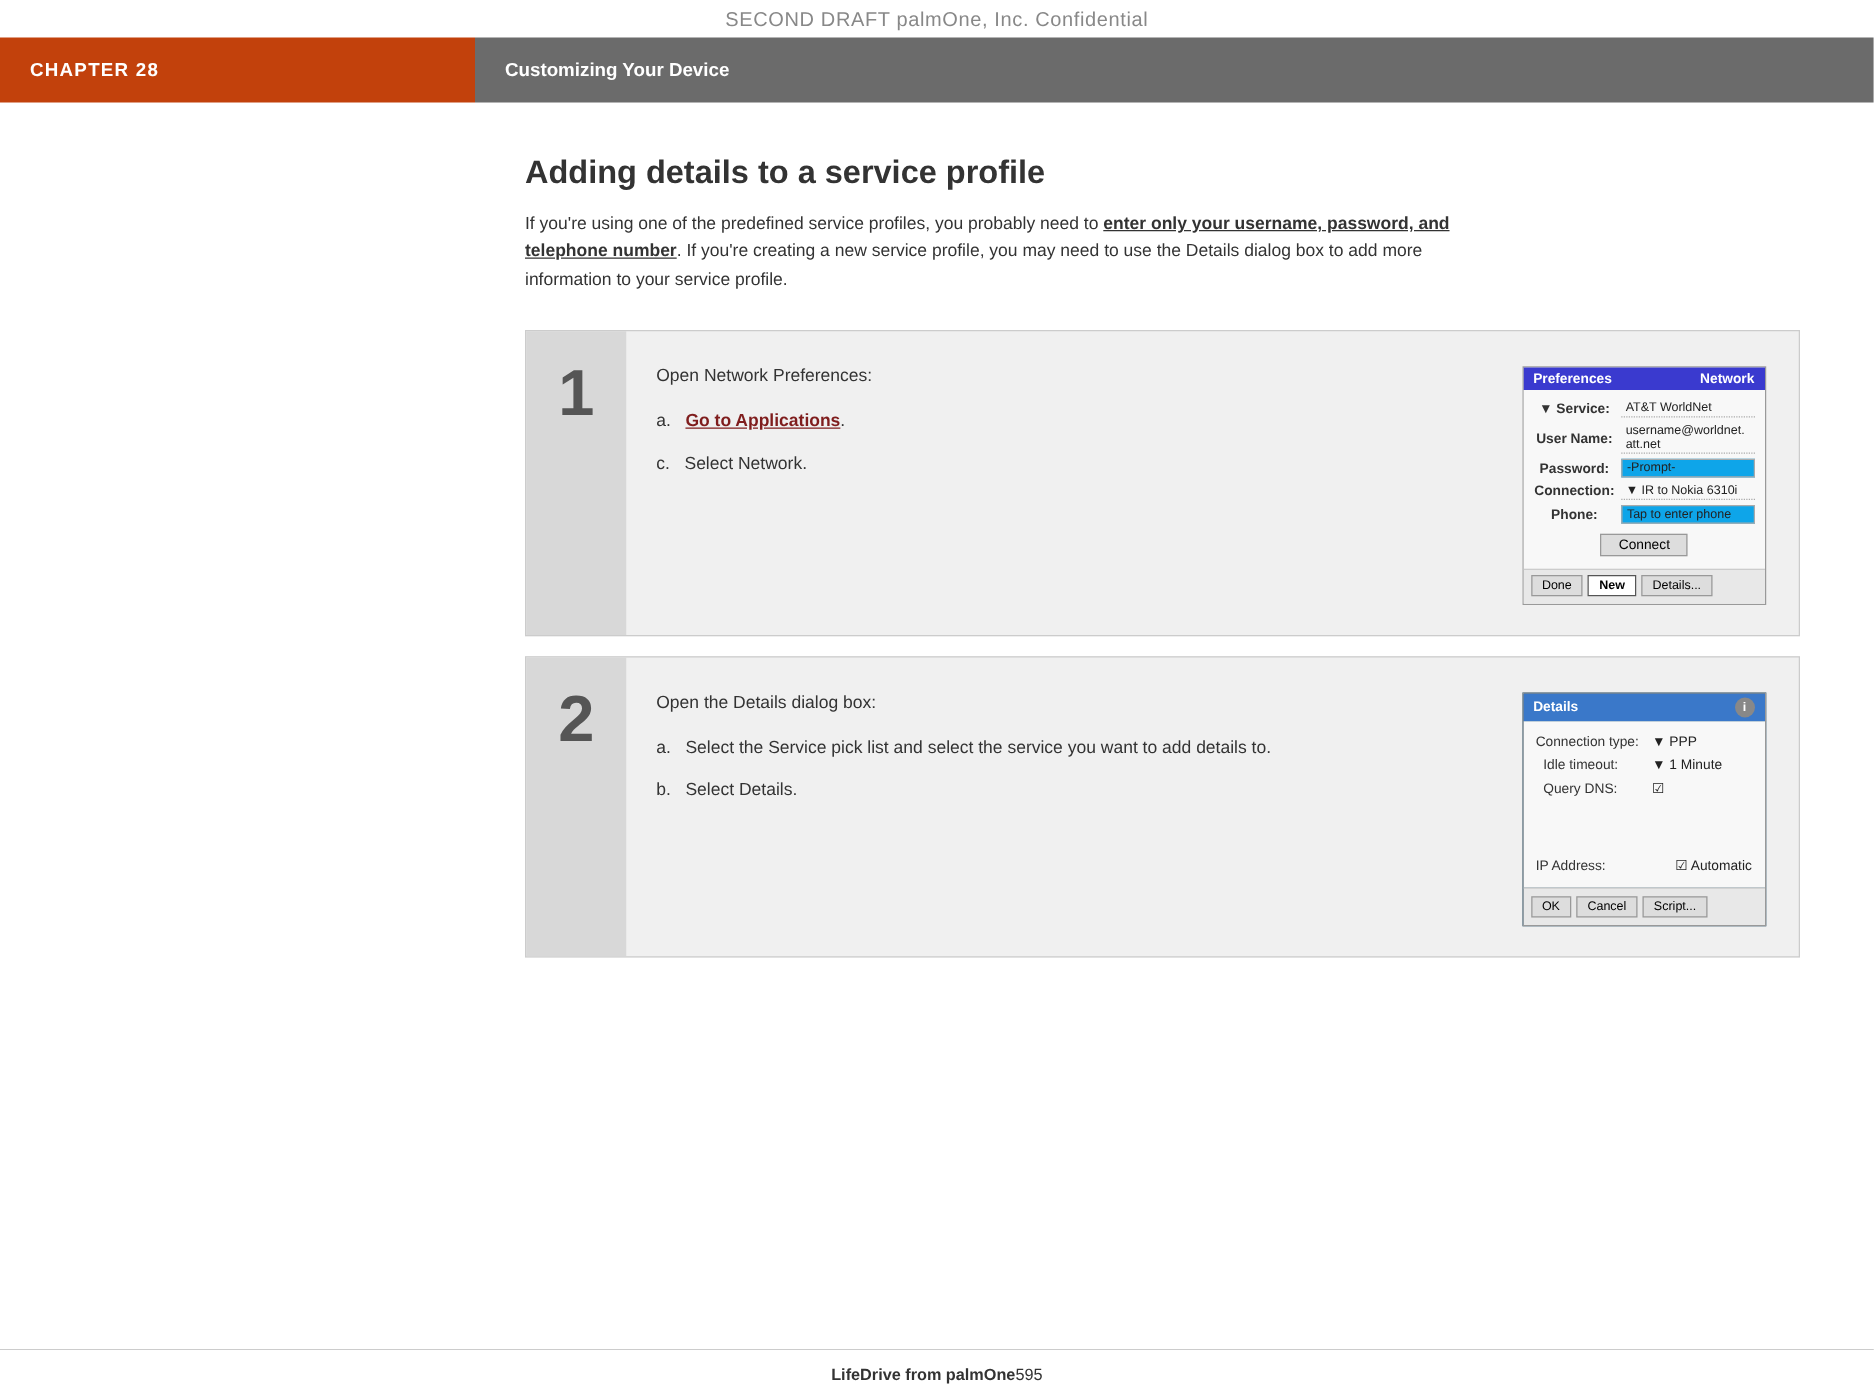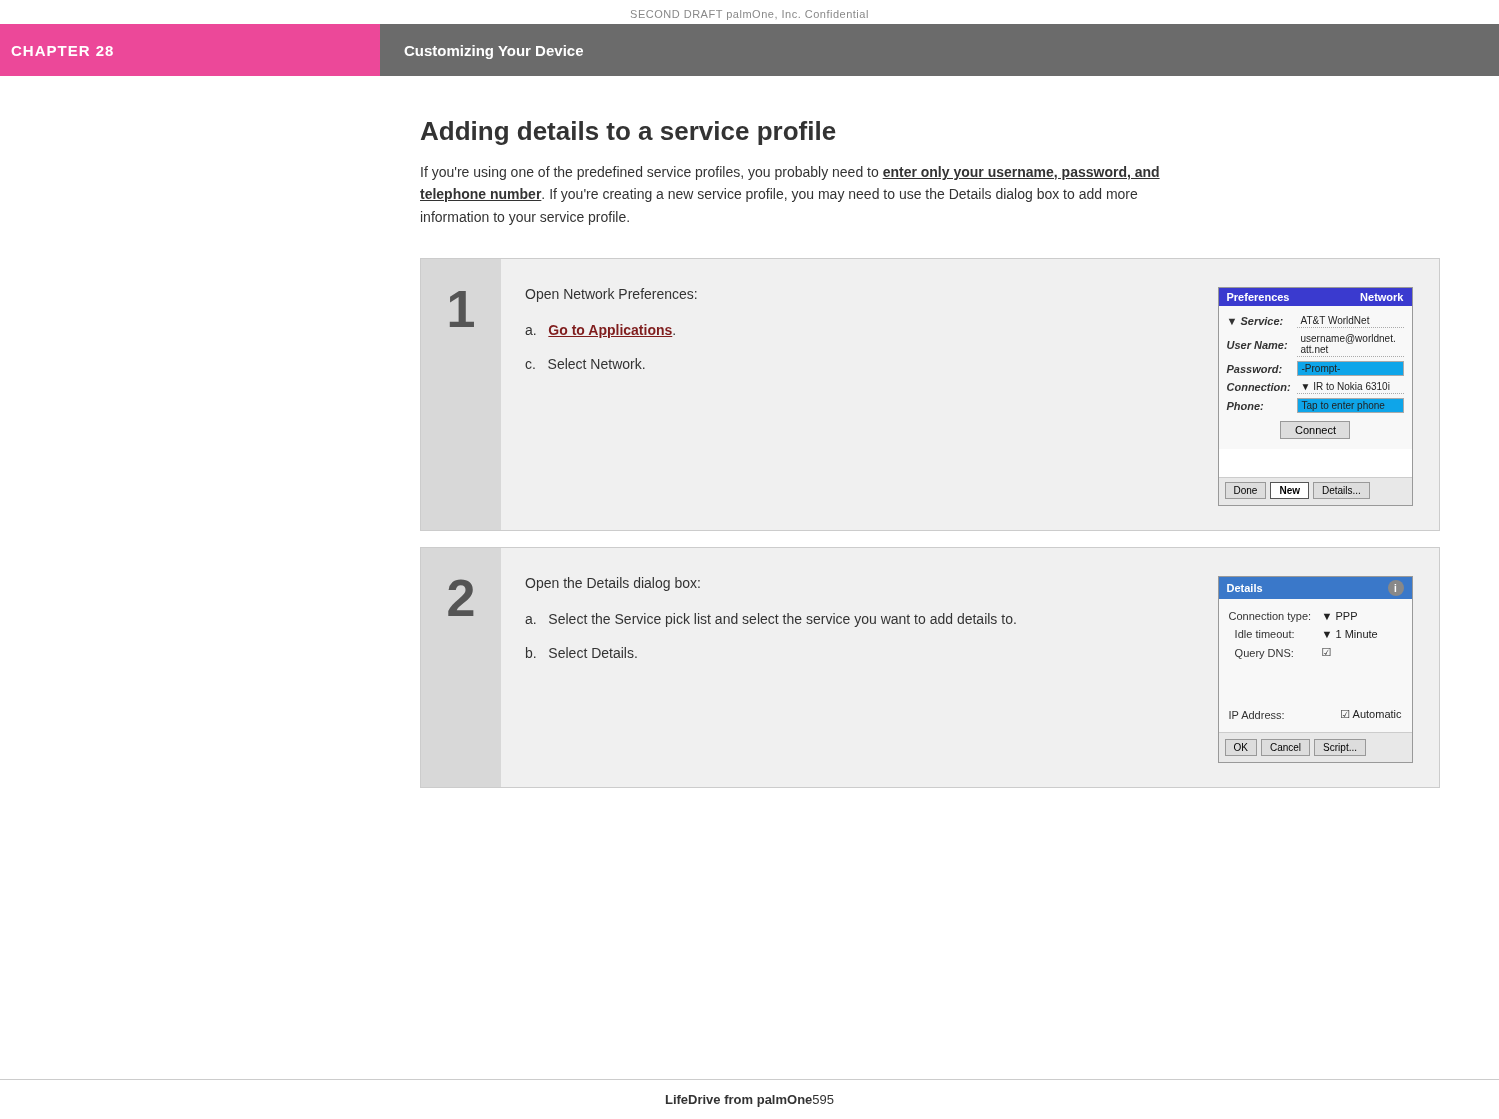--- a/index.html
+++ b/index.html
@@ -8,37 +8,37 @@
       min-height: 1119px;
       background: #ffffff;
       font-family: Arial, Helvetica, sans-serif;
       font-size: 14px;
       color: #333;
     }
 
     
     .watermark {
       text-align: center;
-      font-size: 11px;
+      font-size: 16px;
       color: #888;
       padding: 8px 0 4px 0;
       letter-spacing: 0.5px;
     }
 
     
     .header-bar {
       display: flex;
       height: 52px;
     }
     .header-chapter {
-      background: #ec4899;
+      background: #c2410c;
       width: 380px;
       display: flex;
       align-items: center;
-      padding: 0 11px;
+      padding: 0 24px;
     }
     .header-chapter span {
       color: #fff;
       font-weight: bold;
       font-size: 15px;
       letter-spacing: 1px;
     }
     .header-title {
       background: #6B6B6B;
       flex: 1;
@@ -187,24 +187,23 @@
       display: flex;
       align-items: center;
       padding: 2px 0;
       font-size: 11px;
       color: #222;
     }
 
     .device-screen .screen-row .label {
       font-weight: bold;
       min-width: 70px;
-      text-align: left;
+      text-align: center;
       padding-right: 4px;
       color: #333;
-      font-style: italic;
     }
 
     .device-screen .screen-row .value {
       border: 1px solid #aaa;
       background: #0ea5e9;
       padding: 1px 4px;
       font-size: 10px;
       flex: 1;
     }
 
@@ -228,21 +227,20 @@
       width: 70px;
     }
 
     .device-screen .bottom-buttons {
       display: flex;
       gap: 4px;
       padding: 4px 6px 6px 6px;
       background: #e8e8e8;
       border-top: 1px solid #ccc;
       justify-content: flex-start;
-      margin-top: 28px;
     }
 
     .device-screen .bottom-btn {
       background: #ddd;
       border: 1px solid #999;
       padding: 2px 8px;
       font-size: 10px;
       cursor: pointer;
     }
 

